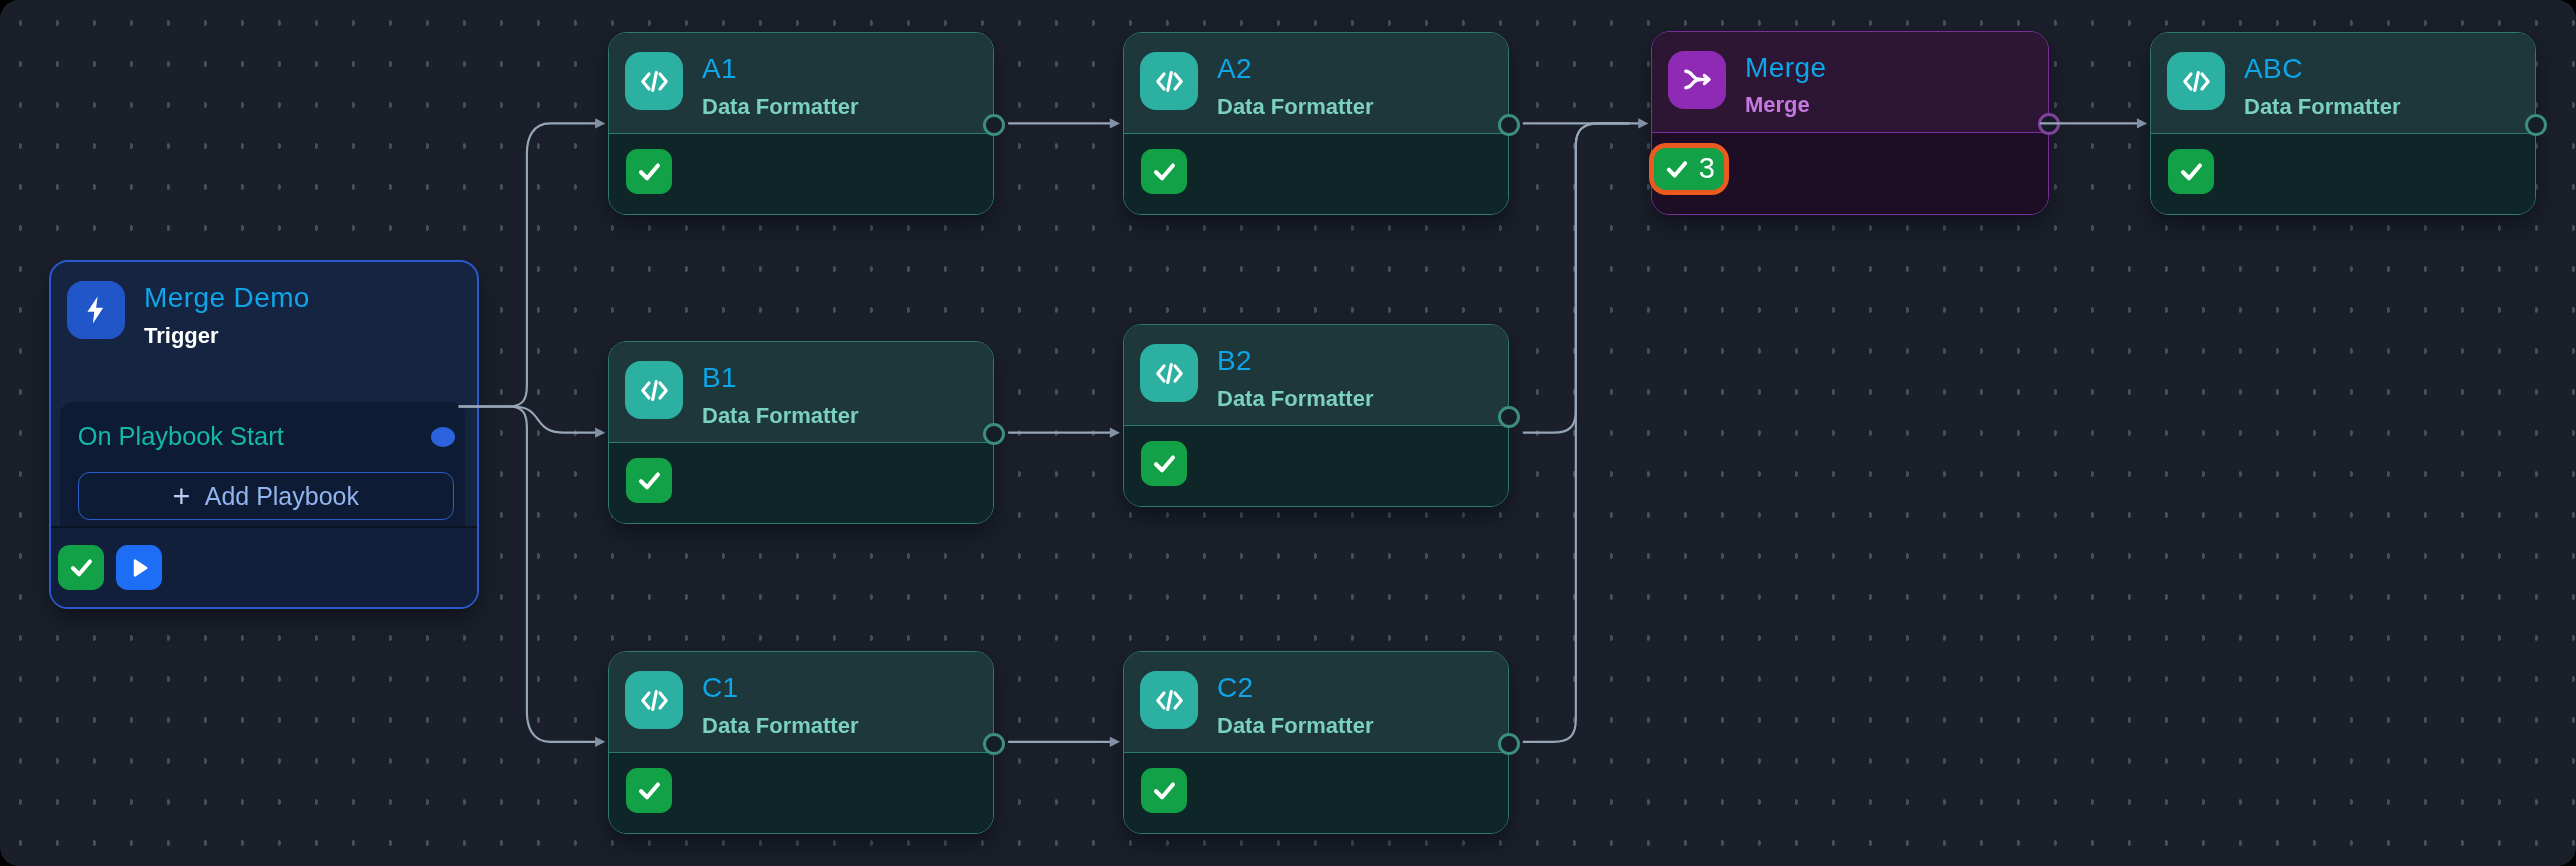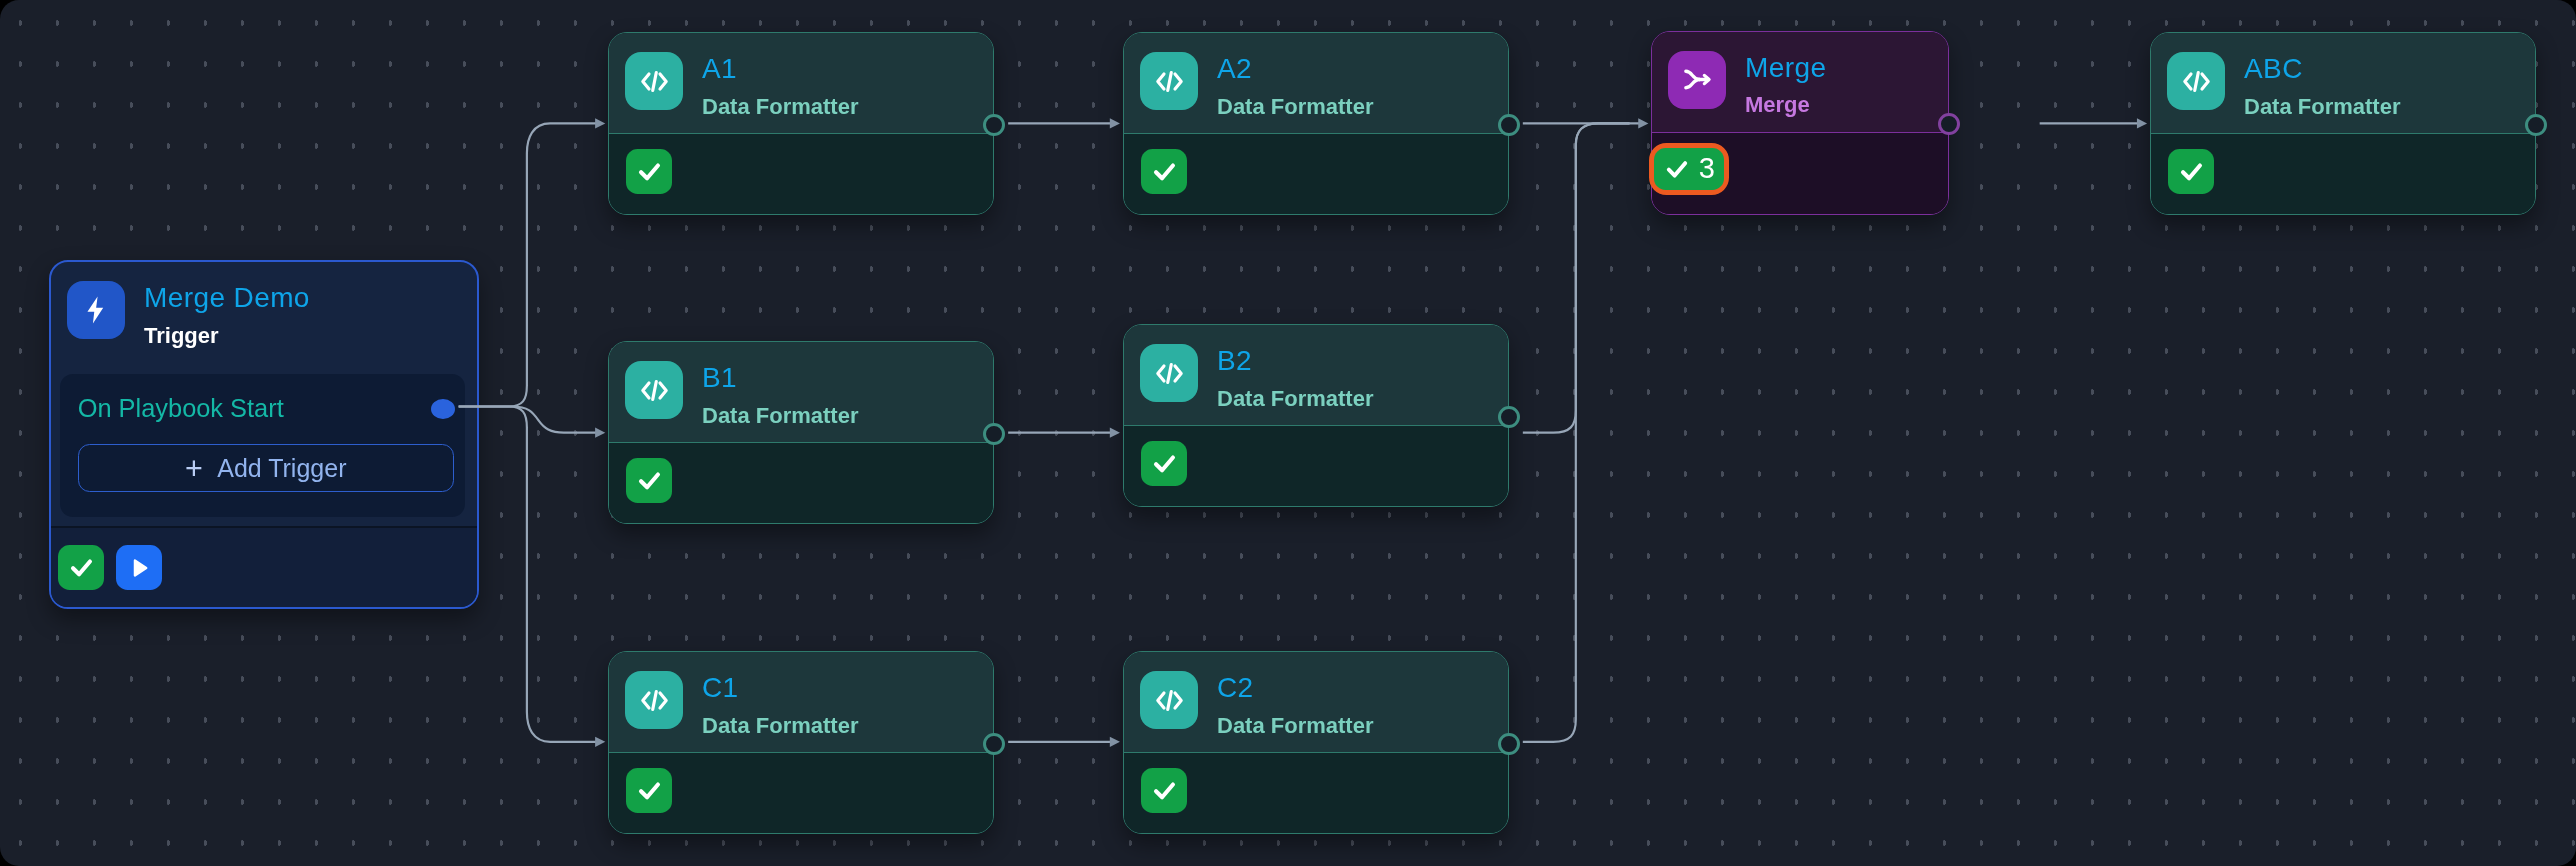--- a/index.html
+++ b/index.html
@@ -24,38 +24,38 @@
   .badge.blue{background:#1e6ef5;}
 
   
   .node.teal{width:386px;height:183px;border:1.5px solid #2e7a6c;}
   .node.teal .head{background:#1d373b;border-radius:17.4px 17.4px 0 0;}
   .node.teal .foot{background:#0f2628;border-top:1.5px solid #2e7a6c;border-radius:0 0 17.4px 17.4px;}
   .node.teal .icon-sq{background:#2cb0a2;}
   .node.teal .n-sub{color:#7bd0bf;}
 
   
-  .node.purple{width:298px;height:184px;border:1.5px solid #7c2f9c;}
+  .node.purple{width:398px;height:184px;border:1.5px solid #7c2f9c;}
   .node.purple .head{background:#2c1634;border-radius:17.4px 17.4px 0 0;}
   .node.purple .foot{background:#1d0e26;border-top:1.5px solid #7c2f9c;border-radius:0 0 17.4px 17.4px;padding-top:10.2px;padding-left:0;}
   .node.purple .icon-sq{background:#8e2ab4;}
   .node.purple .n-sub{color:#c678e0;}
   .merge-badge-ring{margin-left:-2.9px;width:70px;height:42px;background:#ec5a20;border:5.8px solid #ec5a20;
         border-radius:17.4px;display:flex;align-items:center;justify-content:center;}
   .merge-badge{width:70px;height:42px;background:#12a147;border-radius:11.6px;display:flex;align-items:center;
         justify-content:center;gap:7.3px;}
   .merge-badge .cnt{color:#fff;font-size:29px;font-weight:normal;}
 
   
   .out-port{position:absolute;right:-12.3px;top:81px;width:22px;height:22px;border-radius:50%;
         box-sizing:border-box;border:3.6px solid #3d8e80;background:#151d27;z-index:7;}
   .out-port.purple{border-color:#82419f;}
 
   
-  .node.trigger{left:49px;top:260px;width:430px;height:349px;border:2.2px solid #2b59cf;background:#152440;}
+  .node.trigger{left:49px;top:260px;width:430px;height:349px;border:2.2px solid #2b59cf;background:#152440;gap:28px;}
   .node.trigger .head{flex:0 0 112px;background:transparent;}
   .node.trigger .icon-sq{background:#2156c8;}
   .node.trigger .n-sub{color:#ffffff;}
   .t-panel{position:relative;margin:0 11.6px 0 8.7px;height:143px;background:#0d1b34;border-radius:13px;box-sizing:border-box;}
   .t-panel .t-label{position:absolute;left:18px;top:20.3px;font-size:25.4px;color:#14b8a6;}
   .t-port{position:absolute;right:10.2px;top:25px;width:24px;height:20.3px;border-radius:50%;background:#2a63dd;}
   .add-trigger{position:absolute;left:18px;top:70px;width:374px;height:46px;background:transparent;
         border:1.5px solid #2d5ecd;border-radius:11.6px;display:flex;align-items:center;justify-content:center;gap:14.5px;
         color:#92b4ee;font-size:25px;font-family:"Liberation Sans",sans-serif;cursor:pointer;}
   .add-trigger .plus{font-size:30.5px;font-weight:300;line-height:29px;color:#b9cdf4;}
@@ -78,21 +78,21 @@
       <div>
         <div class="n-title">Merge Demo</div>
         <div class="n-sub">Trigger</div>
       </div>
     </div>
     <div class="t-panel">
       <span class="t-label">On Playbook Start</span>
       <span class="t-port"></span>
       <div class="add-trigger">
         <span class="plus">+</span>
-        <span>Add Trigger</span>
+        <span>Add Playbook</span>
       </div>
     </div>
     <div class="t-foot">
       <div class="badge green">
         <svg width="29" height="29" viewBox="0 0 24 24">
             <path d="M5 12.6 10 17.6 19 7" fill="none" stroke="#fff" stroke-width="3.4" stroke-linecap="round" stroke-linejoin="round"></path>
           </svg>
       </div>
       <div class="badge blue">
         <svg width="28" height="28" viewBox="0 0 24 24">

